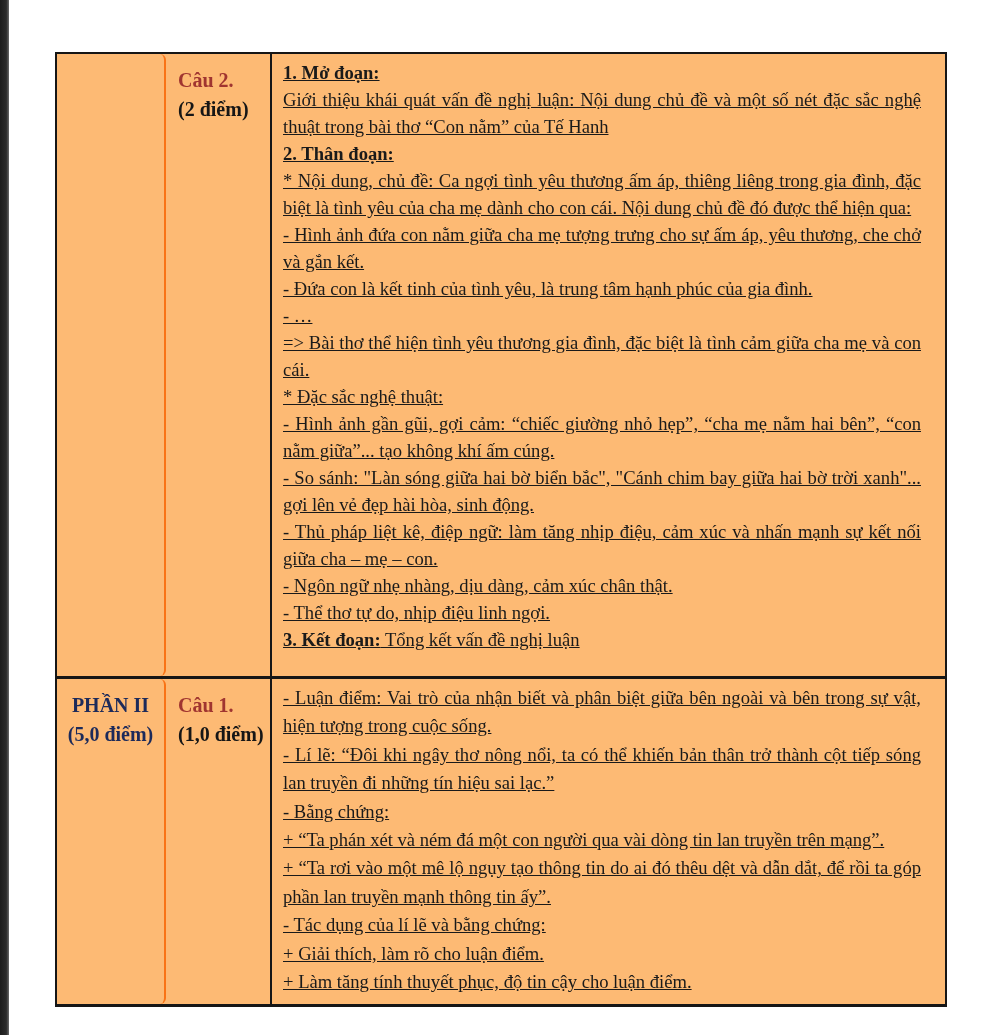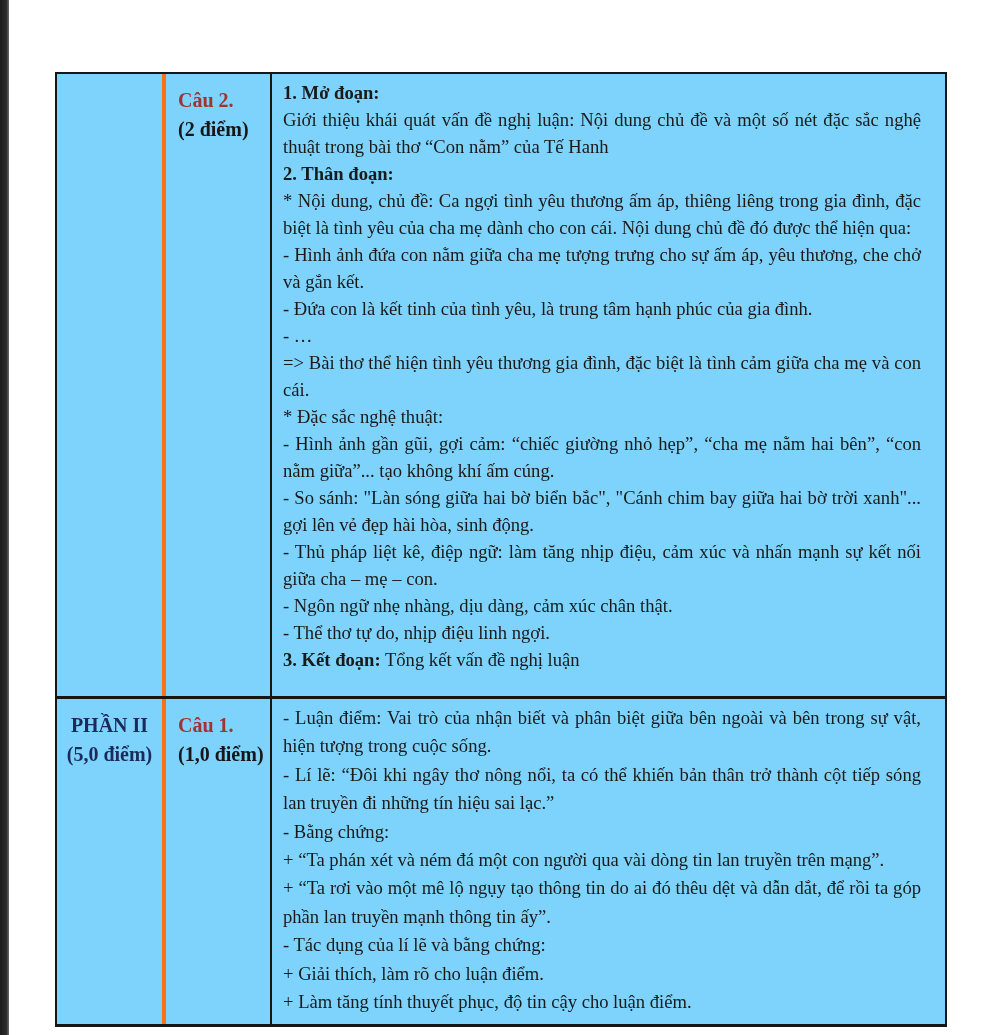--- a/index.html
+++ b/index.html
@@ -19,54 +19,56 @@
     position: absolute;
     left: 0;
     top: 0;
     width: 9px;
     height: 1035px;
     background: linear-gradient(90deg, #1c1c1c 0%, #2b2b2b 70%, #6a6a6a 100%);
   }
   .doc-table {
     position: absolute;
     left: 55px;
-    top: 72px;
+    top: 52px;
     width: 892px;
     border: 2px solid #161616;
     border-bottom-width: 3px;
-    background: #7dd3fc;
+    background: #fdba74;
     box-sizing: border-box;
   }
   .t-row {
     display: flex;
     align-items: stretch;
   }
   .t-row + .t-row {
     border-top: 3px solid #161616;
   }
   .cell {
     box-sizing: border-box;
   }
   .col-part {
     width: 109px;
     flex: 0 0 109px;
-    border-right: 4px solid #f97316;
+    border-right: 2px solid #f97316;
     padding-top: 12px;
     text-align: center;
+    border-radius: 6px;
   }
   .col-question {
     width: 106px;
     flex: 0 0 106px;
     border-right: 2px solid #161616;
     padding: 12px 4px 0 12px;
     text-align: left;
   }
   .col-content {
     flex: 1 1 auto;
     padding: 5px 24px 8px 11px;
+    text-decoration: underline;
   }
   .row-1 .col-content { min-height: 622px; }
   .row-2 .col-content { min-height: 312px; }
 
   .part-label {
     font-weight: bold;
     font-size: 20px;
     line-height: 28px;
     color: #1c2a5a;
   }

